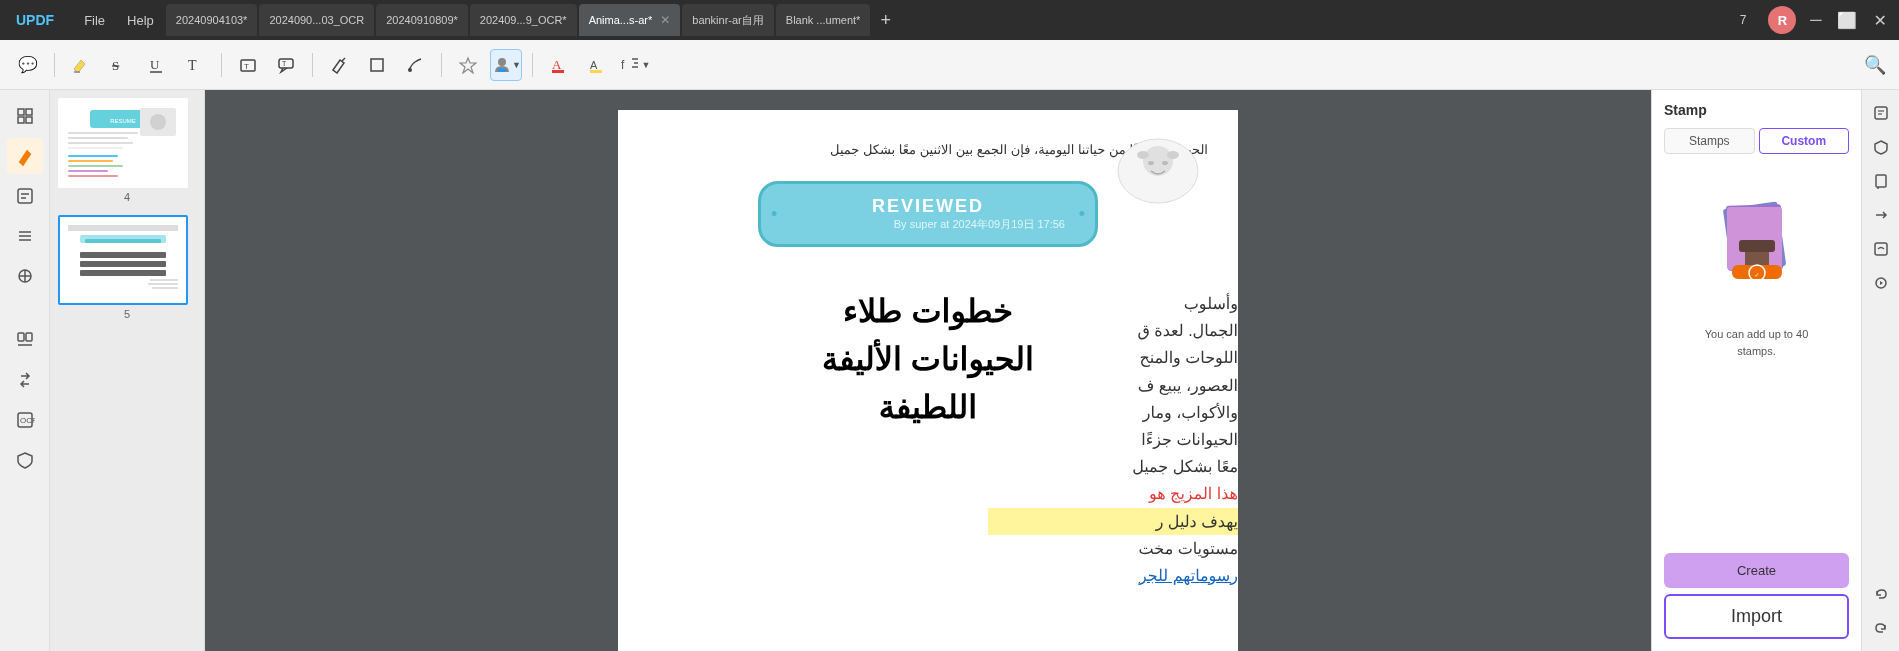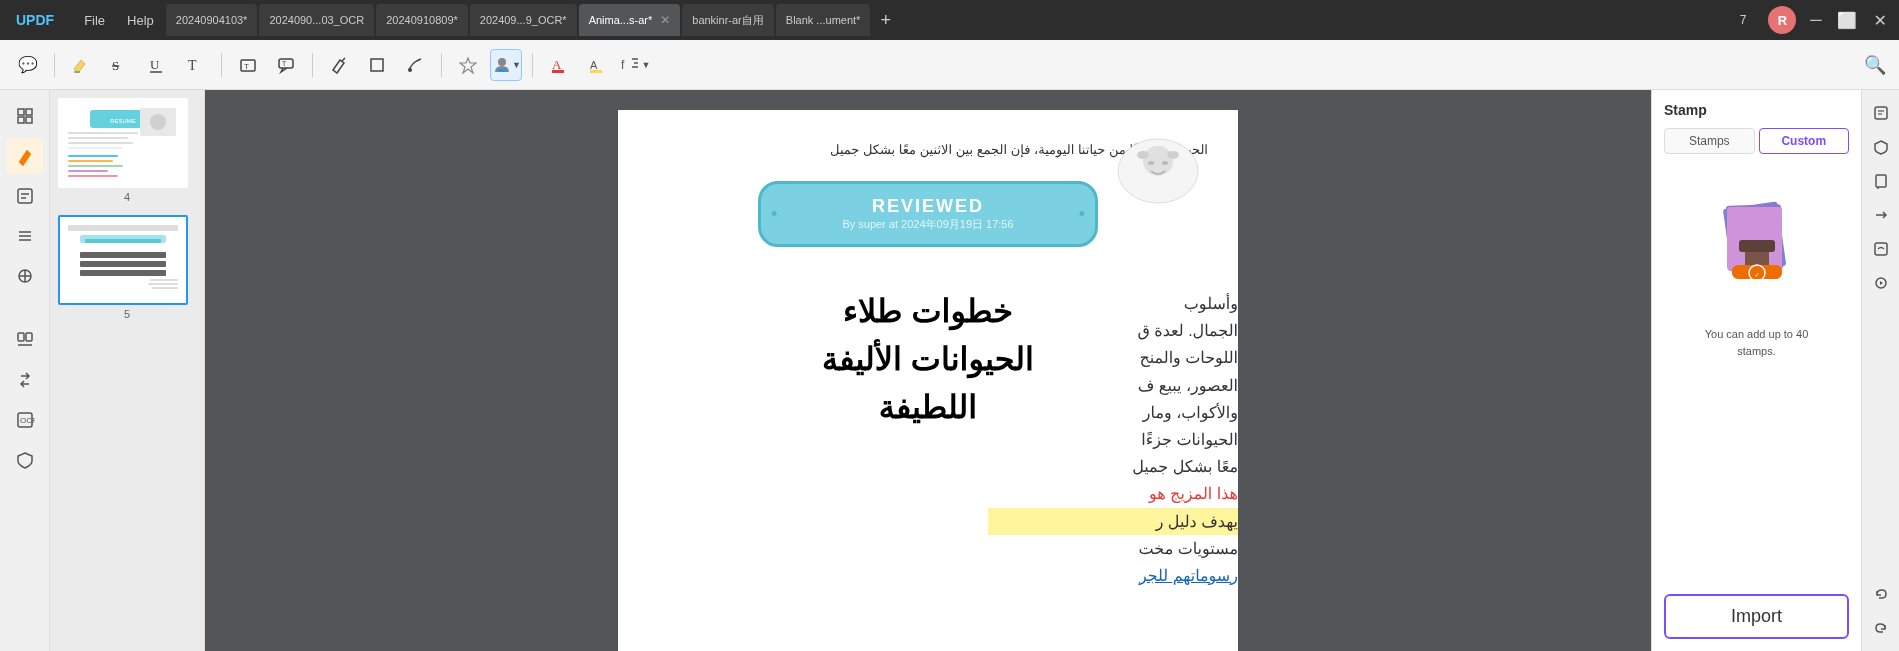--- a/index.html
+++ b/index.html
@@ -241,20 +241,21 @@
     .reviewed-stamp::after { right: 10px; }
     .stamp-title {
       color: #fff;
       font-weight: bold;
       font-size: 18px;
       letter-spacing: 2px;
     }
     .stamp-subtitle {
       color: #e0f7fa;
       font-size: 11px;
+      text-align: right;
     }
     .arabic-main-title {
       font-size: 32px;
       font-weight: bold;
       direction: rtl;
       text-align: center;
       color: #000;
       line-height: 1.5;
       margin-top: 20px;
     }
@@ -700,20 +701,21 @@
           <circle cx="60" cy="88" r="8" fill="none" stroke="#fff" stroke-width="1.5"></circle>
           <text x="60" y="92" text-anchor="middle" font-size="6" fill="#fff">✓</text>
         </svg>
       </div>
       <div class="stamp-description">
         <span>You can add up to 40</span><br>
         <span>stamps.</span>
       </div>
     </div>
 
+    <button class="stamp-create-btn">Create</button>
     <button class="stamp-import-btn">Import</button>
   </div>
 
   <div class="far-right-sidebar">
     <div class="fr-icon">
       <svg width="16" height="16">
           <rect x="2" y="2" width="12" height="12" rx="2" fill="none" stroke="#555" stroke-width="1.5"></rect>
           <line x1="5" y1="6" x2="11" y2="6" stroke="#555" stroke-width="1.2"></line>
           <line x1="5" y1="9" x2="9" y2="9" stroke="#555" stroke-width="1.2"></line>
         </svg>

